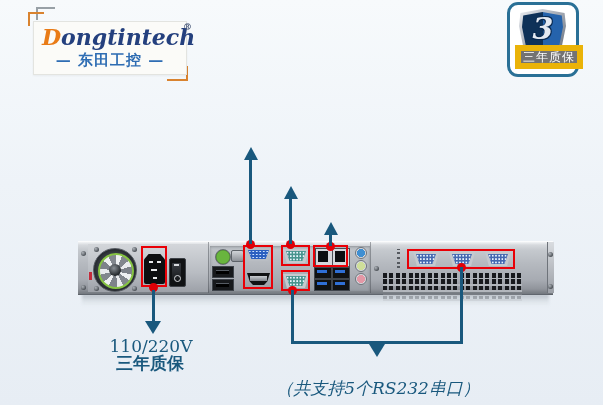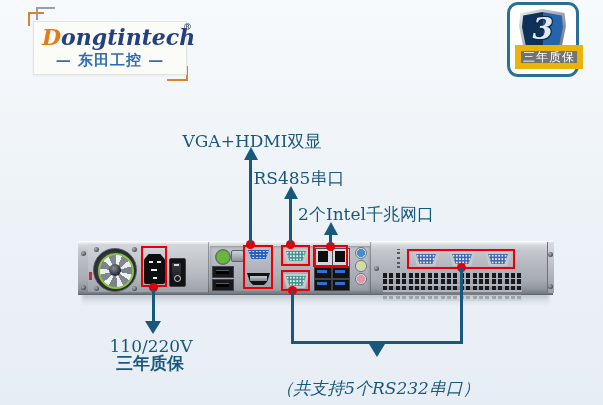--- a/index.html
+++ b/index.html
@@ -261,20 +261,17 @@
   <div class="abs ah-up" style="left:324px;top:222px;"></div>
 
   <div class="abs bline" style="left:152px;top:290px;width:3px;height:32px;"></div>
   <div class="abs ah-down" style="left:145px;top:321px;"></div>
 
   <div class="abs bline" style="left:291px;top:290px;width:3px;height:53px;"></div>
   <div class="abs bline" style="left:460px;top:267px;width:3px;height:76px;"></div>
   <div class="abs bline" style="left:291px;top:341px;width:172px;height:3px;"></div>
   <div class="abs ah-down" style="left:369px;top:344px;"></div>
 
-  <div class="lbl" style="left:252px;top:130px;">VGA+HDMI双显</div>
-  <div class="lbl" style="left:299px;top:167px;">RS485串口</div>
-  <div class="lbl" style="left:366px;top:203px;">2个Intel千兆网口</div>
   <div class="lbl" style="left:151px;top:336px;text-align:right;">110/220V</div>
   <div class="lbl b" style="left:150px;top:352px;">三年质保</div>
   <div class="lbl" style="left:378px;top:377px;font-style:italic;">（共支持5个RS232串口）</div>
 
 </div>
 
 </body></html>

